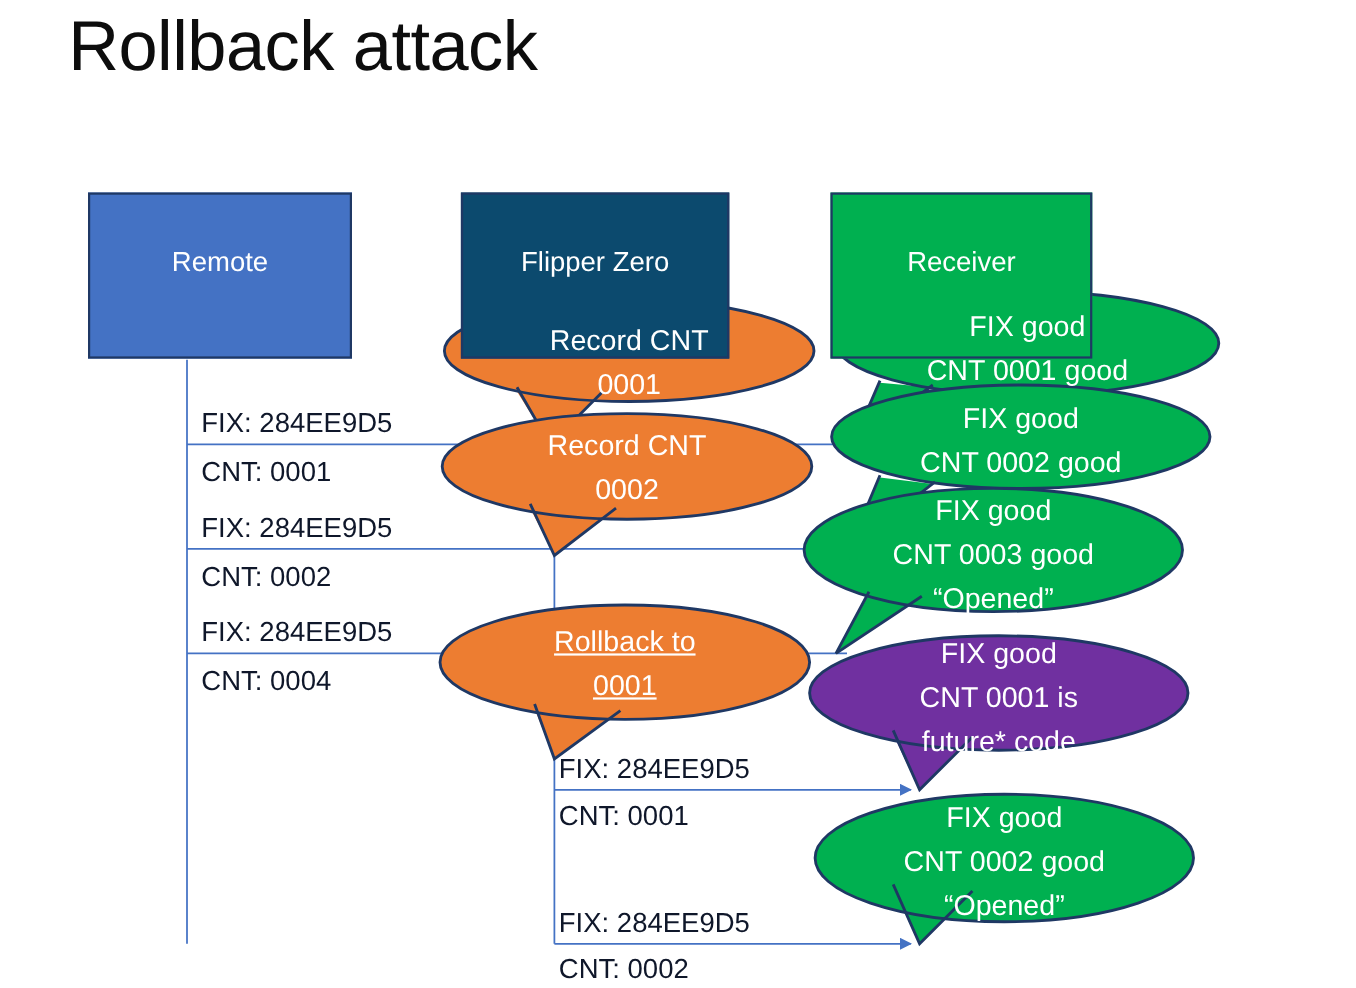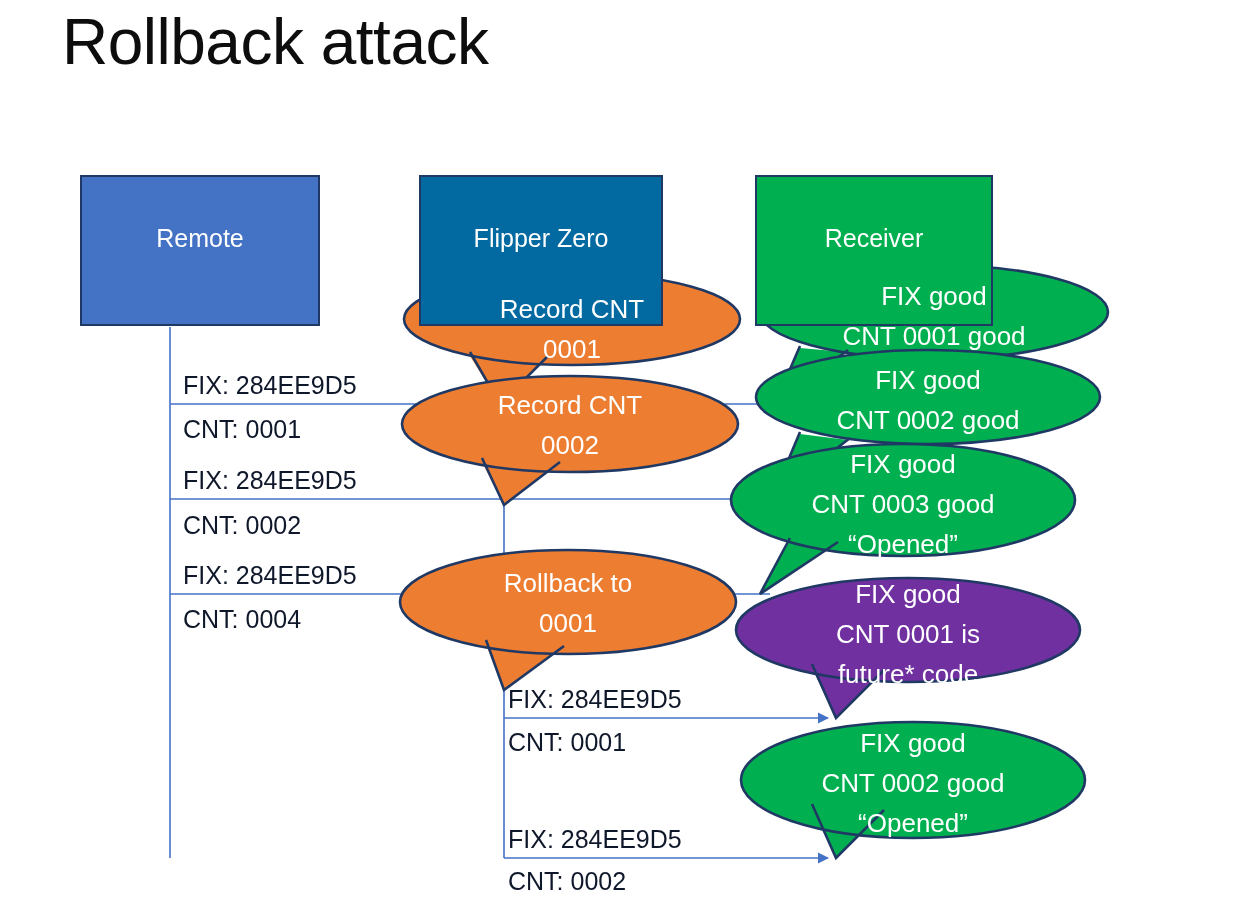--- a/index.html
+++ b/index.html
@@ -27,21 +27,21 @@
     border:2px solid #1F3864;
     box-sizing:border-box;
     color:#ffffff;
     font-size:25px;
     display:flex;align-items:center;justify-content:center;
     text-align:center;
     margin-left:32px;
   }
   .actor .lbl{display:block;width:100%;}
   #actor-remote{left:48px;top:175px;width:240px;height:151px;background:#4472C4;}
-  #actor-flipper{left:387px;top:175px;width:244px;height:151px;background:#0369a1;}
+  #actor-flipper{left:387px;top:175px;width:244px;height:151px;background:#0c4a6e;}
   #actor-receiver{left:723px;top:175px;width:238px;height:151px;background:#00B050;}
   
   #actor-remote .lbl{transform:translateY(-12px);}
   #actor-flipper .lbl{transform:translateY(-12px);}
   #actor-receiver .lbl{transform:translateY(-12px);}
 
   
   .bubtext{
     position:absolute;color:#ffffff;font-size:26px;line-height:1.53;
     text-align:center;pointer-events:none;white-space:pre-line;
@@ -145,21 +145,21 @@
   <div class="actor" id="actor-receiver">
     <span class="lbl">Receiver</span>
   </div>
 
   <div class="bubtext" style="left:404px;top:290px;width:336px;">Record CNT
 0001</div>
 
   <div class="bubtext" style="left:402px;top:386px;width:336px;">Record CNT
 0002</div>
 
-  <div class="bubtext" style="left:400px;top:564px;width:336px;">Rollback to
+  <div class="bubtext" style="left:400px;top:564px;width:336px;text-decoration:underline;">Rollback to
 0001</div>
 
   <div class="bubtext" style="left:760px;top:277px;width:348px;">FIX good
 CNT 0001 good</div>
 
   <div class="bubtext" style="left:756px;top:361px;width:344px;">FIX good
 CNT 0002 good</div>
 
   <div class="bubtext" style="left:731px;top:445px;width:344px;">FIX good
 CNT 0003 good

